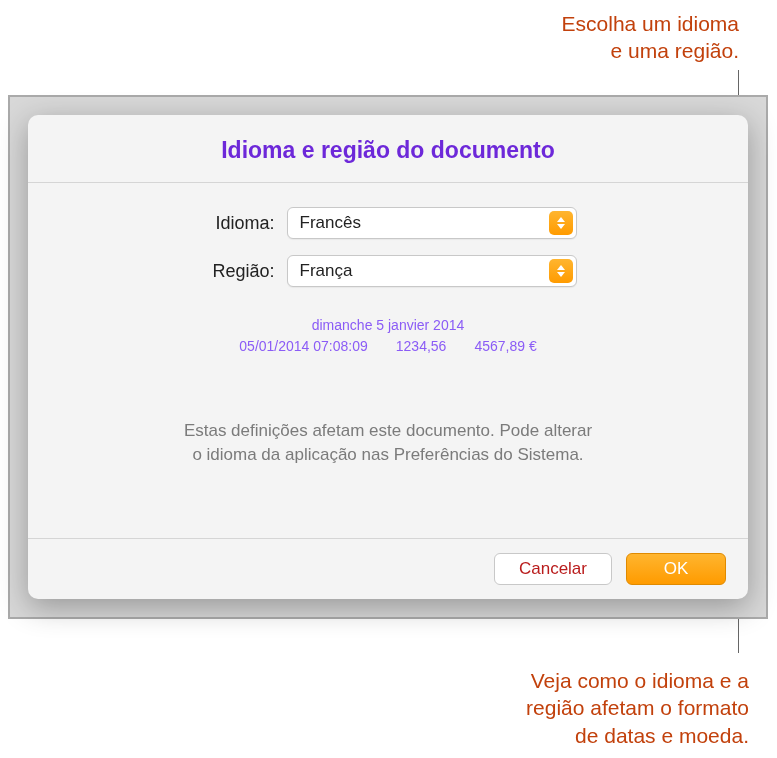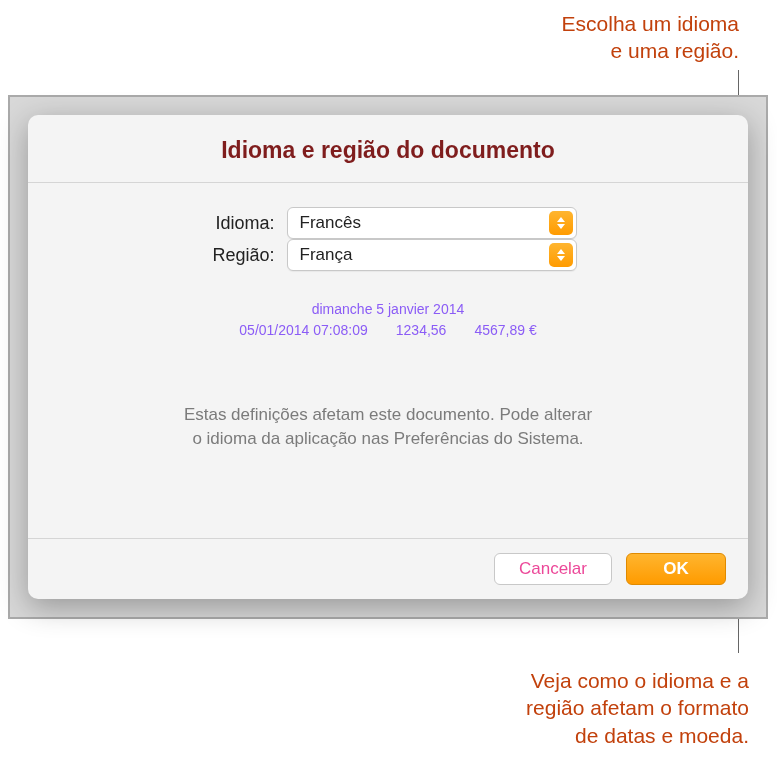--- a/index.html
+++ b/index.html
@@ -95,33 +95,33 @@
       overflow: hidden;
     }
     .dialog-header {
       text-align: center;
       padding: 22px 20px 18px;
       border-bottom: 1px solid #d5d5d5;
     }
     .dialog-title {
       font-size: 23px;
       font-weight: 600;
-      color: #7f1d1d;
+      color: #6d28d9;
     }
     .dialog-body {
       flex: 1;
       padding: 24px 40px 12px;
       display: flex;
       flex-direction: column;
       align-items: center;
     }
     .form-rows {
       display: flex;
       flex-direction: column;
-      gap: 0;
+      gap: 16px;
       margin-bottom: 28px;
     }
     .form-row {
       display: flex;
       align-items: center;
       gap: 12px;
     }
     .form-label {
       width: 75px;
       text-align: right;
@@ -203,28 +203,28 @@
       border-radius: 6px;
       font-size: 17px;
       display: flex;
       align-items: center;
       justify-content: center;
       cursor: default;
       border: 1px solid #c8c8c8;
     }
     .btn-default {
       background: #ffffff;
-      color: #ec4899;
+      color: #b91c1c;
     }
     .btn-primary {
       background: linear-gradient(#ffb52f, #ff9b00);
       color: #ffffff;
       border-color: #e08a00;
       min-width: 100px;
-      font-weight: 700;
+      font-weight: 400;
     }
   </style>
 </head>
 <body>
 
 <div class="callout callout-top">
   <span style="white-space:pre-line;">Escolha um idioma
 e uma região.</span>
 </div>
 <div class="callout-line line-top-v"></div>

